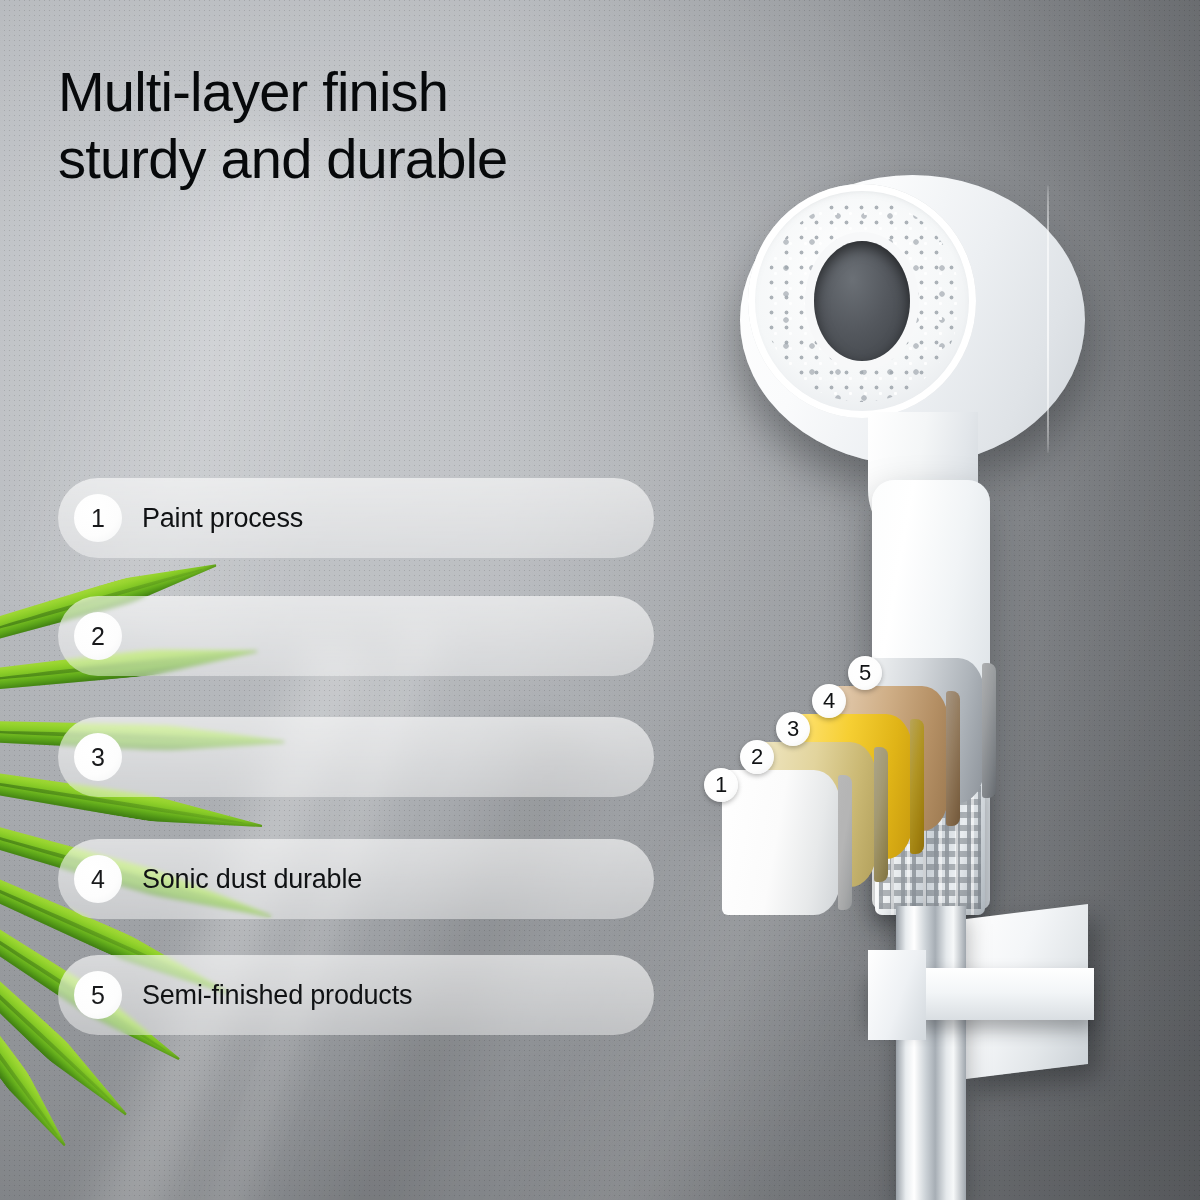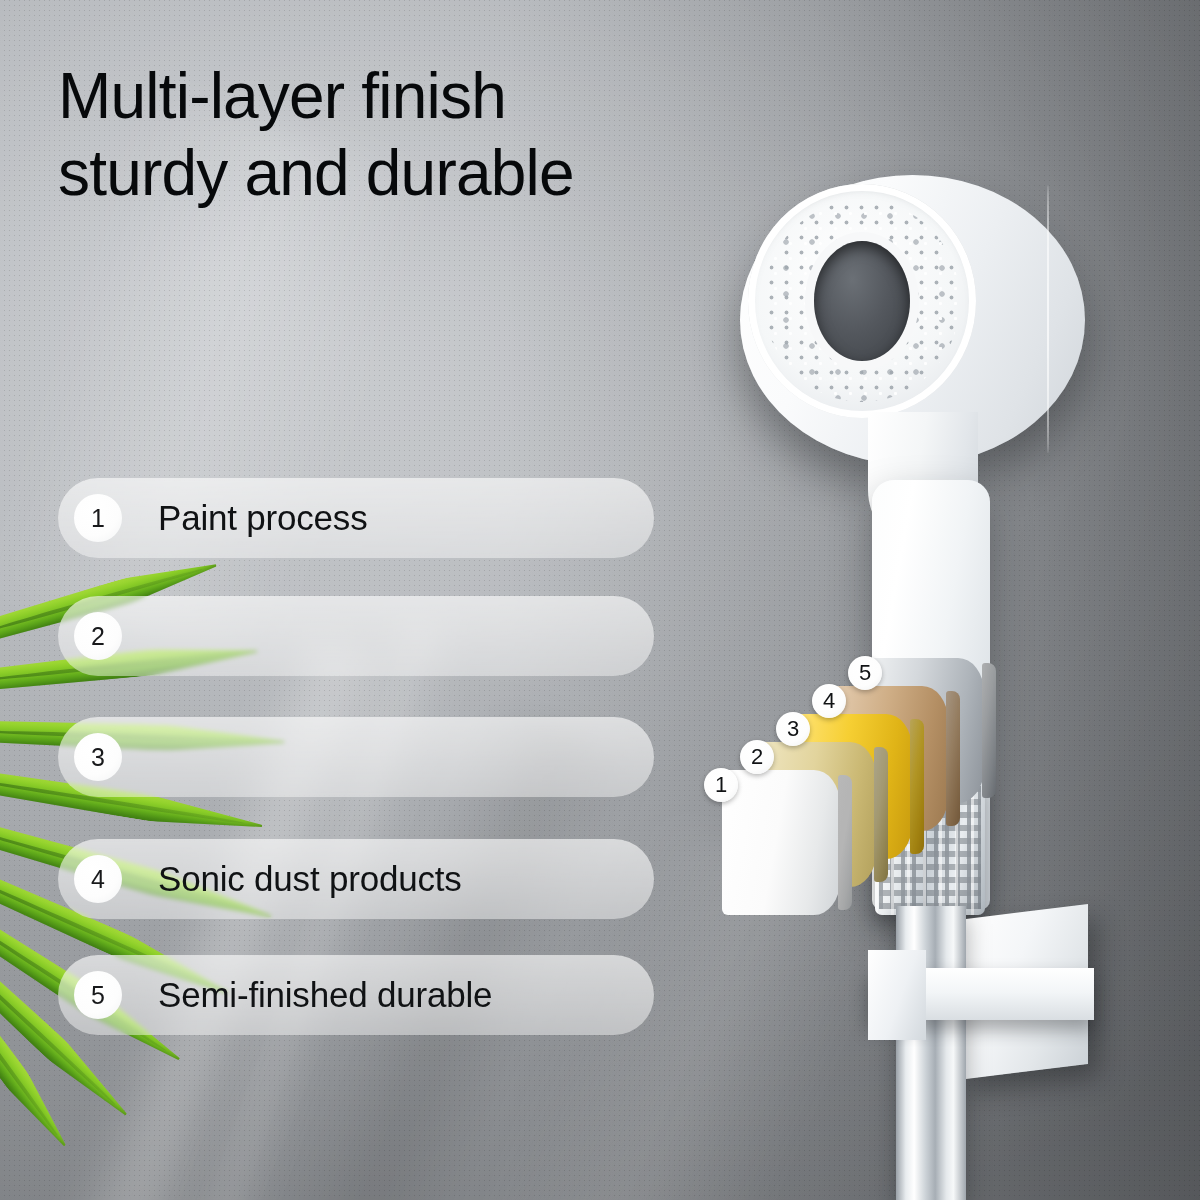--- a/index.html
+++ b/index.html
@@ -52,21 +52,21 @@
       radial-gradient(rgba(255,255,255,.5) 0.6px, rgba(0,0,0,0) 0.7px),
       radial-gradient(rgba(0,0,0,.4) 0.6px, rgba(0,0,0,0) 0.7px);
     background-size:4px 4px, 5px 5px;
     background-position:0 0, 2px 3px;
   }
 
   
   .headline{
     position:absolute;left:58px;top:58px;width:780px;
     color:#07090b;
-    font-size:64px;line-height:1.20;
+    font-size:56px;line-height:1.20;
     font-weight:400;letter-spacing:-0.8px;
     white-space:pre-line;
   }
 
   
   .pill{
     position:absolute;left:58px;width:596px;height:80px;
     border-radius:40px;
     background:linear-gradient(180deg,rgba(255,255,255,0.62),rgba(255,255,255,0.44));
     display:flex;align-items:center;
@@ -75,23 +75,23 @@
   .pill .badge{
     flex:0 0 auto;
     width:48px;height:48px;margin-left:16px;
     border-radius:50%;
     background:radial-gradient(circle at 38% 32%,#ffffff 0%,#fdfdfd 60%,#f2f3f4 100%);
     color:#18191b;
     display:flex;align-items:center;justify-content:center;
     font-size:25px;line-height:1;
   }
   .pill .ptext{
-    margin-left:36px;
+    margin-left:20px;
     color:#101214;
-    font-size:35px;letter-spacing:-0.2px;white-space:nowrap;
+    font-size:27px;letter-spacing:-0.2px;white-space:nowrap;
   }
 
   
   .plant{position:absolute;left:-60px;top:590px;width:400px;height:620px;}
   .leaf{
     position:absolute;left:0;top:0;
     width:300px;height:26px;
     transform-origin:0% 50%;
     border-radius:0 50% 50% 0 / 0 50% 50% 0;
     clip-path:polygon(0% 10%, 62% 0%, 100% 46%, 100% 54%, 62% 100%, 0% 90%);
@@ -357,20 +357,20 @@
     <span class="ptext">Paint process</span>
   </div>
   <div class="pill" style="top:596px;">
     <span class="badge">2</span>
   </div>
   <div class="pill" style="top:717px;">
     <span class="badge">3</span>
   </div>
   <div class="pill" style="top:839px;">
     <span class="badge">4</span>
-    <span class="ptext">Sonic dust products</span>
+    <span class="ptext">Sonic dust durable</span>
   </div>
   <div class="pill" style="top:955px;">
     <span class="badge">5</span>
-    <span class="ptext">Semi-finished durable</span>
+    <span class="ptext">Semi-finished products</span>
   </div>
 
 </div>
 
 </body></html>

